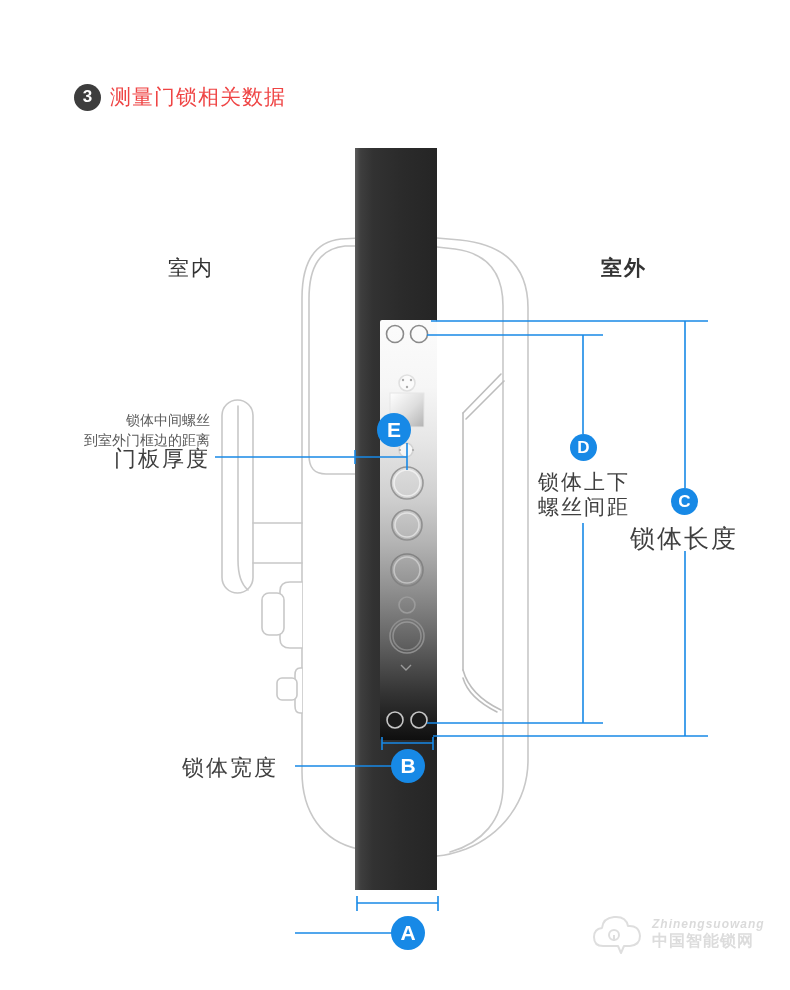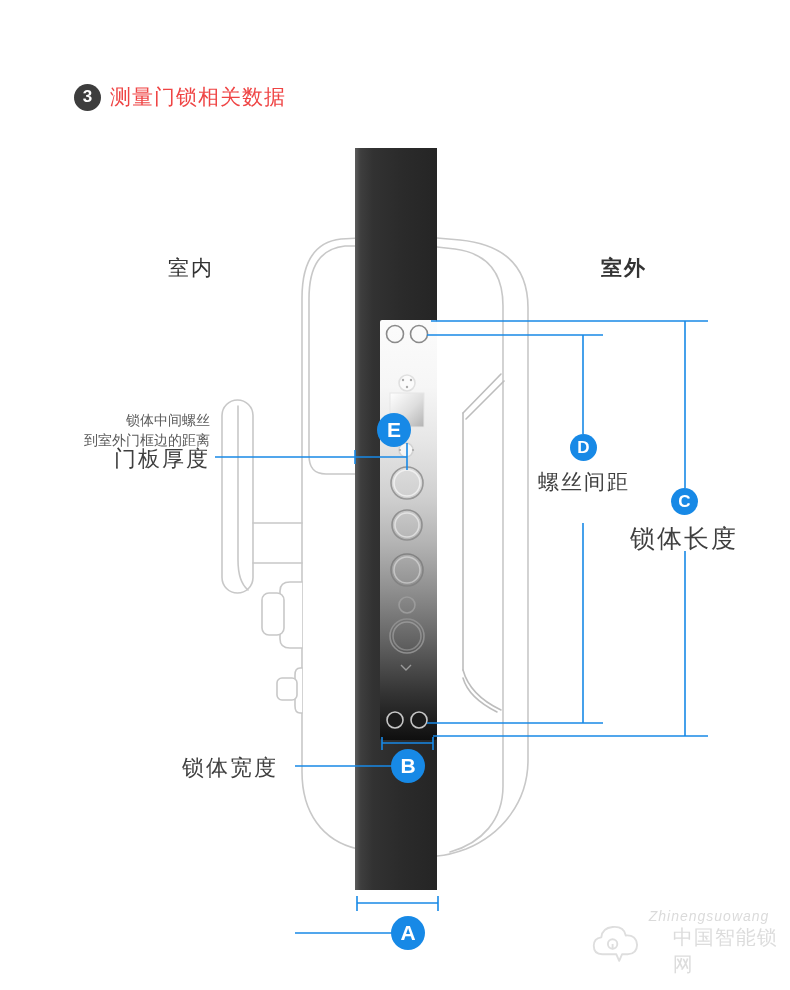--- a/index.html
+++ b/index.html
@@ -45,22 +45,22 @@
   .badge.big{width:34px;height:34px;font-size:21px;}
   .badge.small{width:27px;height:27px;font-size:17px;}
   #badge-e{left:377px;top:413px;}
   #badge-d{left:570px;top:434px;}
   #badge-c{left:671px;top:488px;}
   #badge-b{left:391px;top:749px;}
   #badge-a{left:391px;top:916px;}
   
   #watermark{left:590px;top:908px;width:200px;display:flex;align-items:center;gap:6px;z-index:5;opacity:0.55;}
   #wm-texts{display:flex;flex-direction:column;}
-  #wm-small{font-size:14px;font-style:italic;color:#bdbdbd;letter-spacing:1px;}
-  #wm-main{font-size:20px;font-weight:normal;color:#c0c0c0;letter-spacing:1px;margin-left:24px;}
+  #wm-small{font-size:12px;font-style:italic;color:#bdbdbd;letter-spacing:1px;font-weight:bold;}
+  #wm-main{font-size:16px;font-weight:bold;color:#c0c0c0;letter-spacing:1px;}
 </style>
 </head>
 <body>
 
 <div id="stage">
 
   <svg class="layer" width="790" height="990" viewBox="0 0 790 990">
     <g fill="none" stroke="#c8c8c8" stroke-width="1.6" stroke-linecap="round">
 
       <path d="M360,238 L341,239 C314,242 302,262 302,298 L302,772 C302,812 322,841 358,849"></path>
@@ -181,20 +181,21 @@
 
   <div class="abs side-label" style="left:168px;top:254px;">室内</div>
   <div class="abs side-label" style="left:601px;top:254px;font-weight:bold;">室外</div>
 
   <div id="note-e" class="abs">
     <div>锁体中间螺丝</div>
     <div>到室外门框边的距离</div>
   </div>
   <div id="label-e" class="abs meas-label">门板厚度</div>
   <div id="label-d" class="abs meas-label">
+    <div>锁体上下</div>
     <div>螺丝间距</div>
   </div>
   <div id="label-c" class="abs meas-label">锁体长度</div>
   <div id="label-b" class="abs meas-label">锁体宽度</div>
 
   <div id="badge-e" class="abs badge big">E</div>
   <div id="badge-d" class="abs badge small">D</div>
   <div id="badge-c" class="abs badge small">C</div>
   <div id="badge-b" class="abs badge big">B</div>
   <div id="badge-a" class="abs badge big">A</div>

